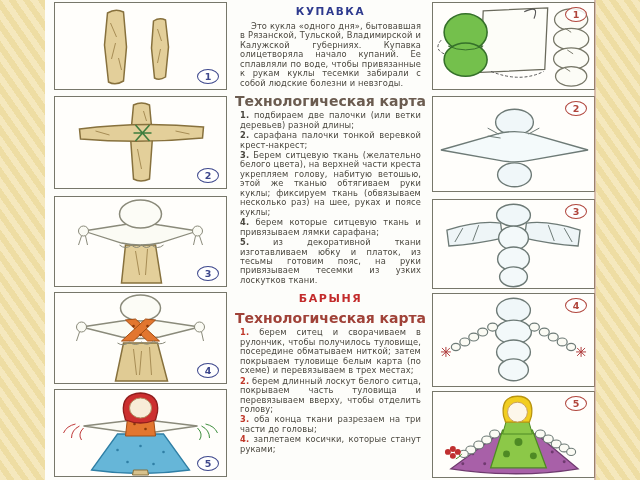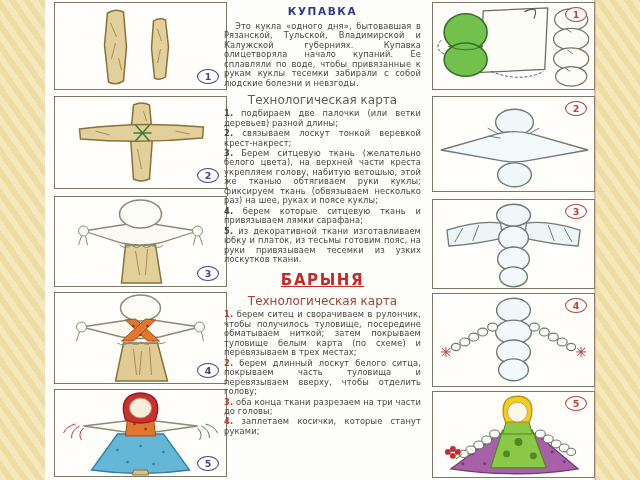--- a/index.html
+++ b/index.html
@@ -35,33 +35,33 @@
   .badge {
     position:absolute; width:22px; height:15px; border-radius:50%;
     font-size:9.5px; font-weight:bold; text-align:center; line-height:14px;
     background:rgba(255,255,255,.85); border:1.3px solid;
   }
   .badge-left  { right:7px; bottom:5px; color:#3d478c; border-color:#3d478c; }
   .badge-right { right:7px; top:4px;    color:#b0453c; border-color:#b0453c; }
 
   
   .text-col {
-    position:absolute; left:176px; top:0; width:203px; height:480px;
+    position:absolute; left:184px; top:0; width:203px; height:480px;
     padding:2px 3px 0 3px; color:#4a473f;
   }
   .k-title { font-size:10.5px; font-weight:bold; letter-spacing:1.6px;
              text-align:center; color:#2e3a8e; margin:3px 0 5px; }
-  .b-title { font-size:15px; font-weight:bold; letter-spacing:1.6px;
-             text-align:center; color:#c32b2b; margin:7px 0 3px;text-decoration:underline; }
-  .tech-h  { font-size:12px; font-weight:normal; text-align:center; margin:5px 0 2px; }
+  .b-title { font-size:11px; font-weight:bold; letter-spacing:1.6px;
+             text-align:center; color:#c32b2b; margin:7px 0 3px; }
+  .tech-h  { font-size:14px; font-weight:bold; text-align:center; margin:5px 0 2px; }
   .tech-h.first  { color:#6b5c50; }
   .tech-h.second { color:#a04238; }
   .body-p, .steps p {
     font-size:8.3px; line-height:1.14; text-align:justify;
-    letter-spacing:.12px; margin:0 0 1px;
+    letter-spacing:.12px; margin:0 8px 1px;
   }
   .body-p { text-indent:11px; }
   .steps .num { font-weight:bold; }
   .b-steps .num { color:#c0392b; }
   .note { text-indent:11px; }
 </style>
 </head>
 <body>
 
 <div class="slide">
@@ -144,21 +144,21 @@
       </div>
     </div>
 
     <div class="text-col">
       <div class="k-title">КУПАВКА</div>
       <p class="body-p">Это кукла «одного дня», бытовавшая в Рязанской, Тульской, Владимирской и Калужской губерниях. Купавка олицетворяла начало купаний. Ее сплавляли по воде, чтобы привязанные к рукам куклы тесемки забирали с собой людские болезни и невзгоды.</p>
 
       <div class="tech-h first">Технологическая карта</div>
       <div class="steps">
         <p><span class="num">1.</span> <span>подбираем две палочки (или ветки деревьев) разной длины;</span></p>
-        <p><span class="num">2.</span> <span>связываем лоскут тонкой веревкой крест-накрест;</span></p>
+        <p><span class="num">2.</span> <span>сарафана палочки тонкой веревкой крест-накрест;</span></p>
         <p><span class="num">3.</span> <span>Берем ситцевую ткань (желательно белого цвета), на верхней части креста укрепляем голову, набитую ветошью, этой же тканью обтягиваем руки куклы; фиксируем ткань (обвязываем несколько раз) на шее, руках и поясе куклы;</span></p>
         <p><span class="num">4.</span> <span>берем которые ситцевую ткань и привязываем лямки сарафана;</span></p>
         <p><span class="num">5.</span> <span>из декоративной ткани изготавливаем юбку и платок, из тесьмы готовим пояс, на руки привязываем тесемки из узких лоскутков ткани.</span></p>
       </div>
 
       <div class="b-title">БАРЫНЯ</div>
       <div class="tech-h second">Технологическая карта</div>
       <div class="steps b-steps">
         <p><span class="num">1.</span> <span>берем ситец и сворачиваем в рулончик, чтобы получилось туловище, посередине обматываем ниткой; затем покрываем туловище белым карта (по схеме) и перевязываем в трех местах;</span></p>
         <p><span class="num">2.</span> <span>берем длинный лоскут белого ситца, покрываем часть туловища и перевязываем вверху, чтобы отделить голову;</span></p>

